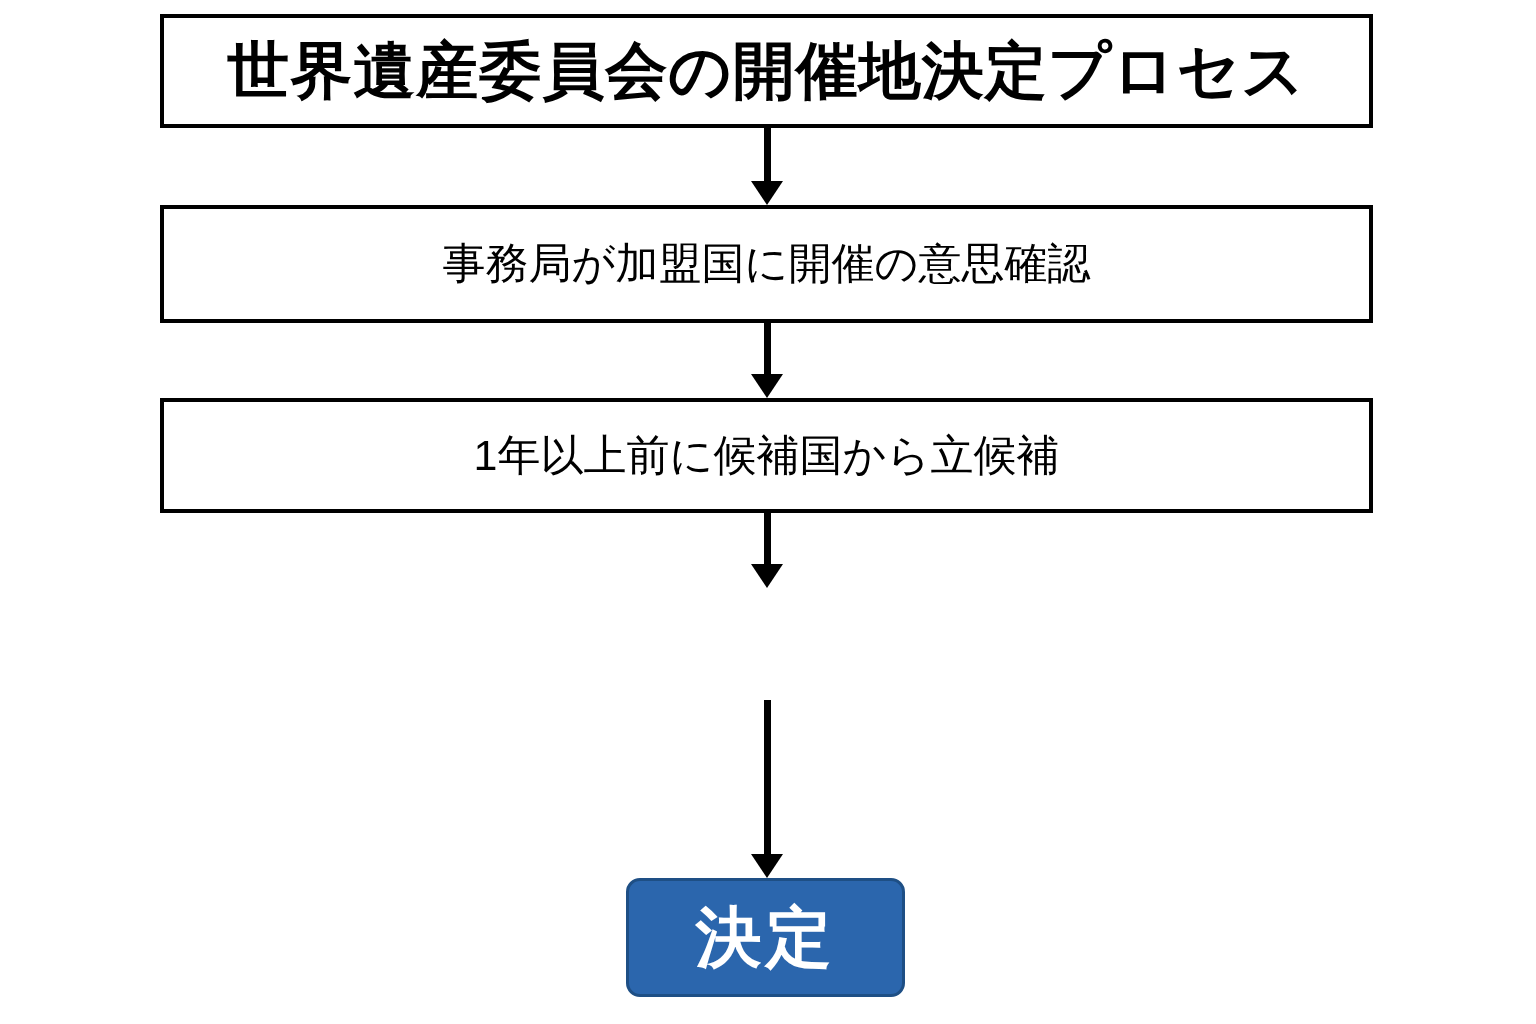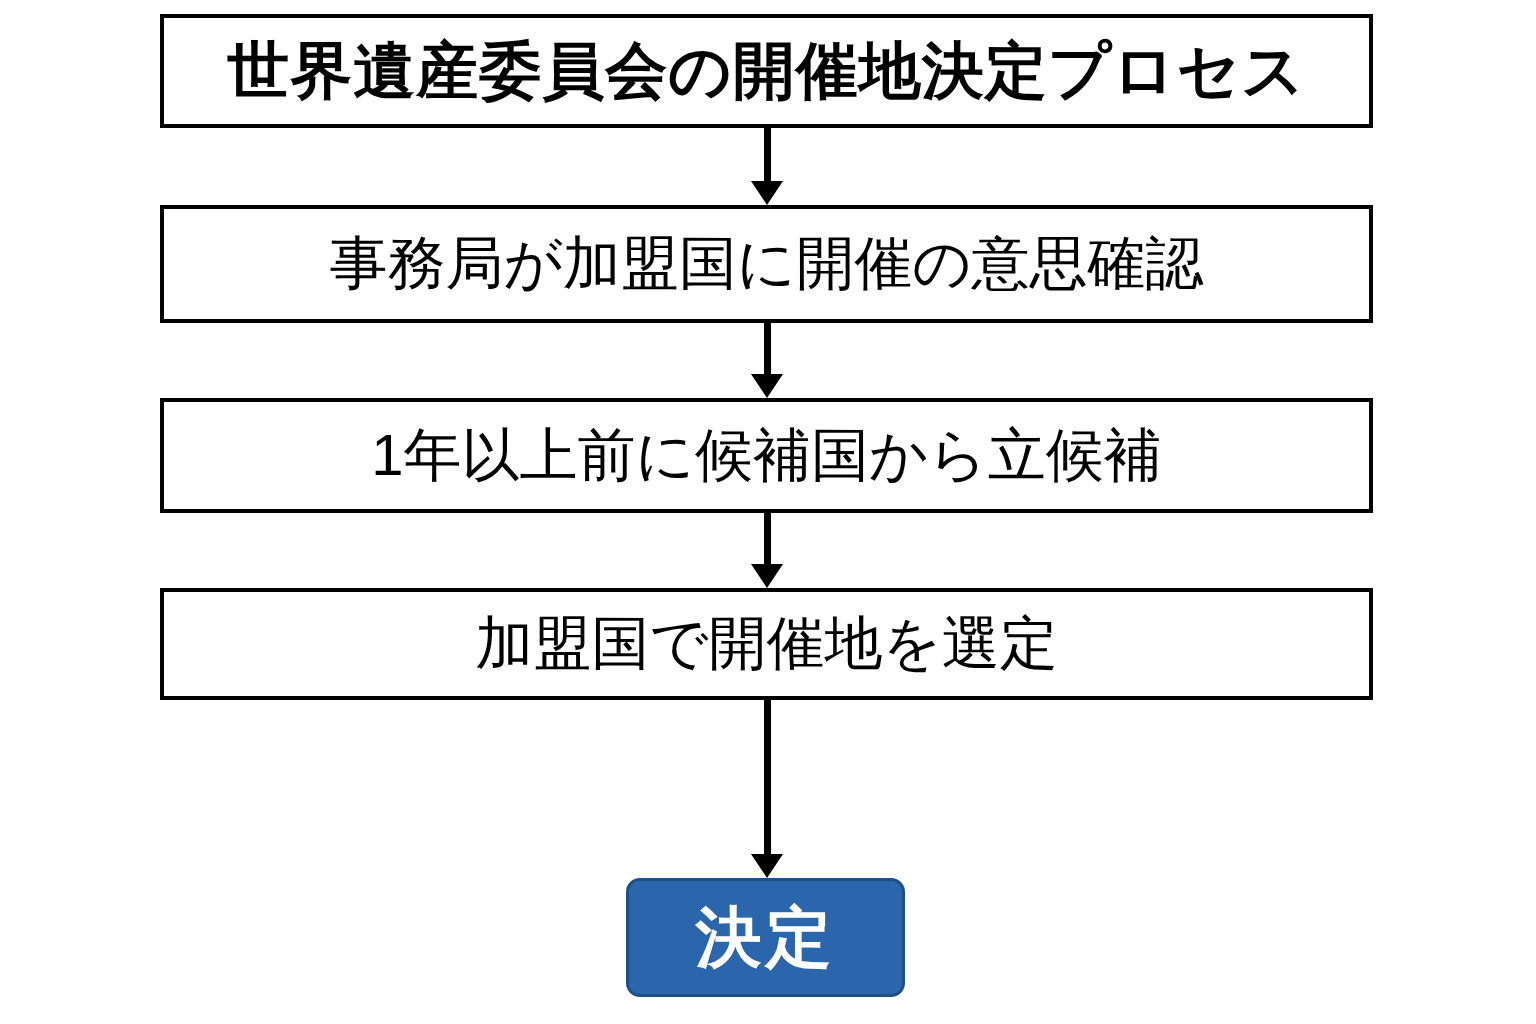--- a/index.html
+++ b/index.html
@@ -31,21 +31,21 @@
   }
   .title-box {
     top: 14px;
     height: 114px;
     font-size: 62px;
     font-weight: 700;
     letter-spacing: 1px;
     justify-content: center;
   }
   .step-box {
-    font-size: 58px;
+    font-size: 43px;
     font-weight: 500;
   }
   .step-1 { top: 205px; height: 118px; }
   .step-2 { top: 398px; height: 115px; justify-content: center; }
   .step-3 { top: 588px; height: 112px; }
 
   .arrow {
     position: absolute;
     left: 751px;   
     width: 32px;
@@ -120,23 +120,20 @@
 
   <div class="flow-box step-box step-2">
     <span>1年以上前に候補国から立候補</span>
   </div>
 
   <div class="arrow arrow-3">
     <div class="shaft"></div>
     <div class="head"></div>
   </div>
 
-  <div class="flow-box step-box step-3">
-    <span>加盟国で開催地を選定</span>
-  </div>
 
   <div class="arrow arrow-4">
     <div class="shaft"></div>
     <div class="head"></div>
   </div>
 
   <div class="result-box">
     <span>決定</span>
   </div>
 

